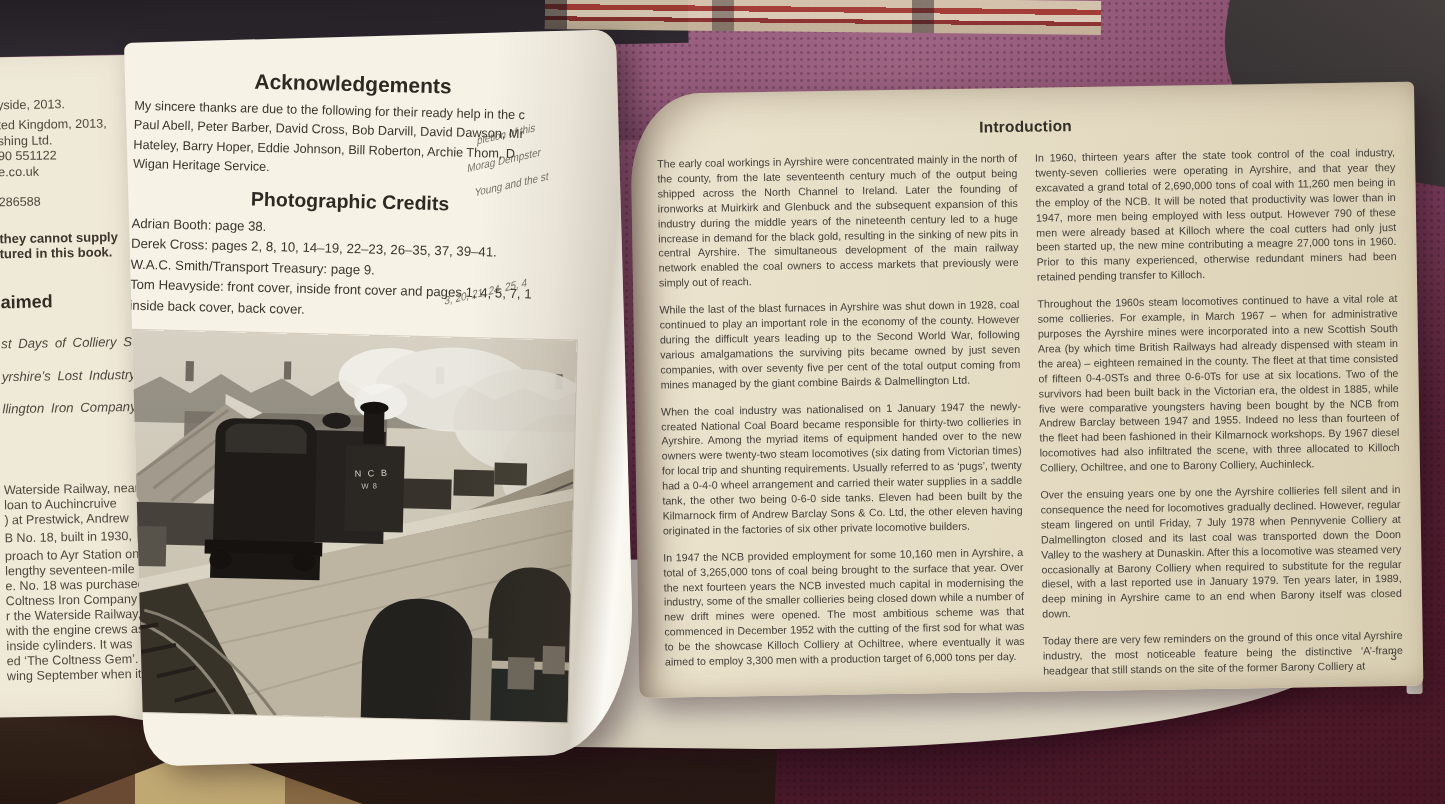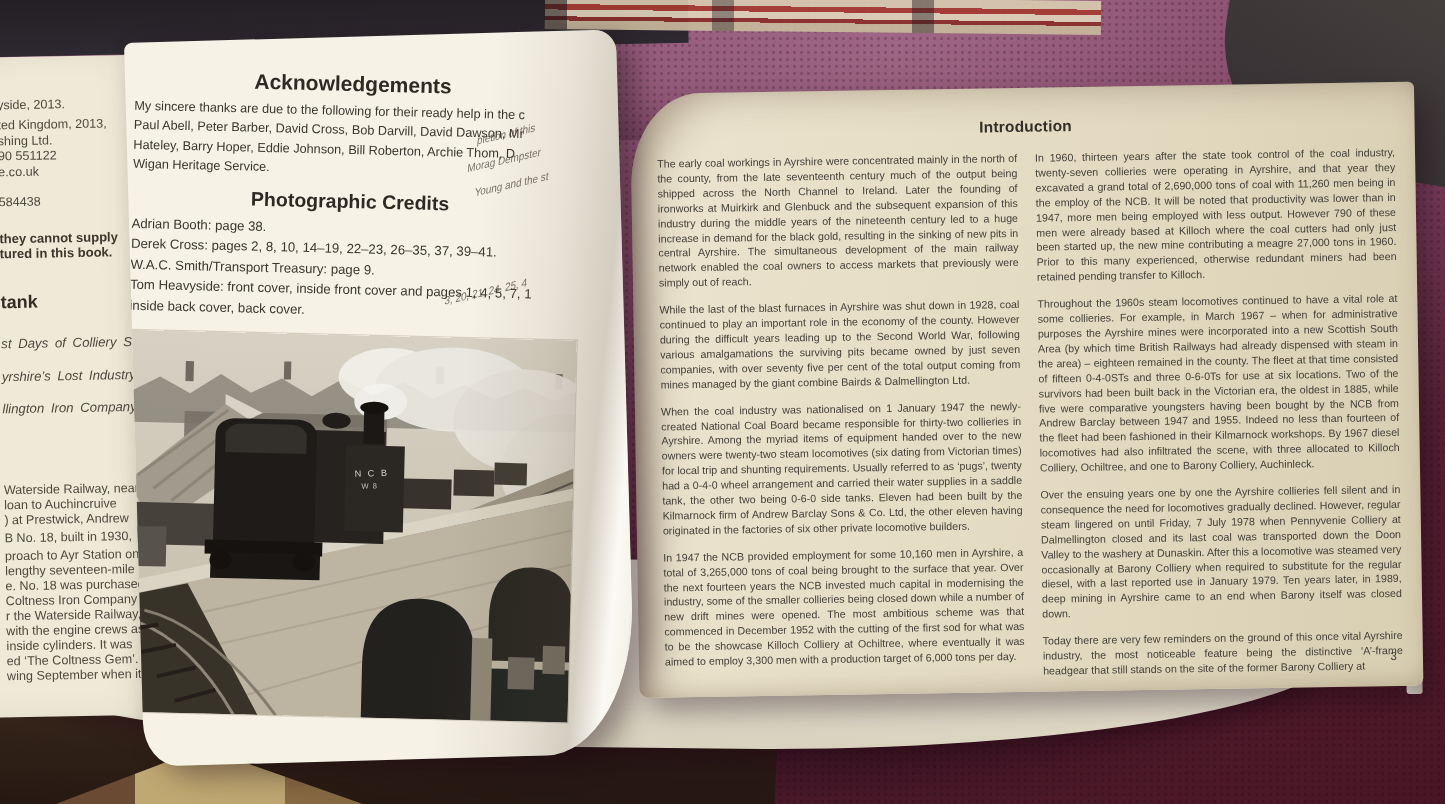--- a/index.html
+++ b/index.html
@@ -79,24 +79,24 @@
   <div class="floor-wedge"></div>
   <div class="book-shadow"></div>
   <div class="fore-edge"></div>
 
   <div class="underlay-page" id="underlay">
       <div class="ufrag " style="top: 41px;">yside, 2013.</div>
       <div class="ufrag " style="top: 61px;">ted Kingdom, 2013,</div>
       <div class="ufrag " style="top: 77px;">shing Ltd.</div>
       <div class="ufrag " style="top: 92px;">90 551122</div>
       <div class="ufrag " style="top: 108px;">e.co.uk</div>
-      <div class="ufrag " style="top: 138px;">584438</div>
+      <div class="ufrag " style="top: 138px;">286588</div>
       <div class="ufrag ub" style="top: 175px;">they cannot supply</div>
       <div class="ufrag ub" style="top: 190px;">tured in this book.</div>
-      <div class="ufrag uh" style="top: 238px;">tank</div>
+      <div class="ufrag uh" style="top: 238px;">aimed</div>
       <div class="ufrag ui" style="top: 280px;">st Days of Colliery Steam,</div>
       <div class="ufrag ui" style="top: 313px;">yrshire’s Lost Industry,</div>
       <div class="ufrag ui" style="top: 345px;">llington Iron Company,</div>
       <div class="ufrag " style="top: 426px;">Waterside Railway, near</div>
       <div class="ufrag " style="top: 441px;">loan to Auchincruive</div>
       <div class="ufrag " style="top: 456px;">) at Prestwick, Andrew</div>
       <div class="ufrag " style="top: 474px;">B No. 18, built in 1930,</div>
       <div class="ufrag " style="top: 492px;">proach to Ayr Station on</div>
       <div class="ufrag " style="top: 507px;">lengthy seventeen-mile</div>
       <div class="ufrag " style="top: 522px;">e. No. 18 was purchased</div>

